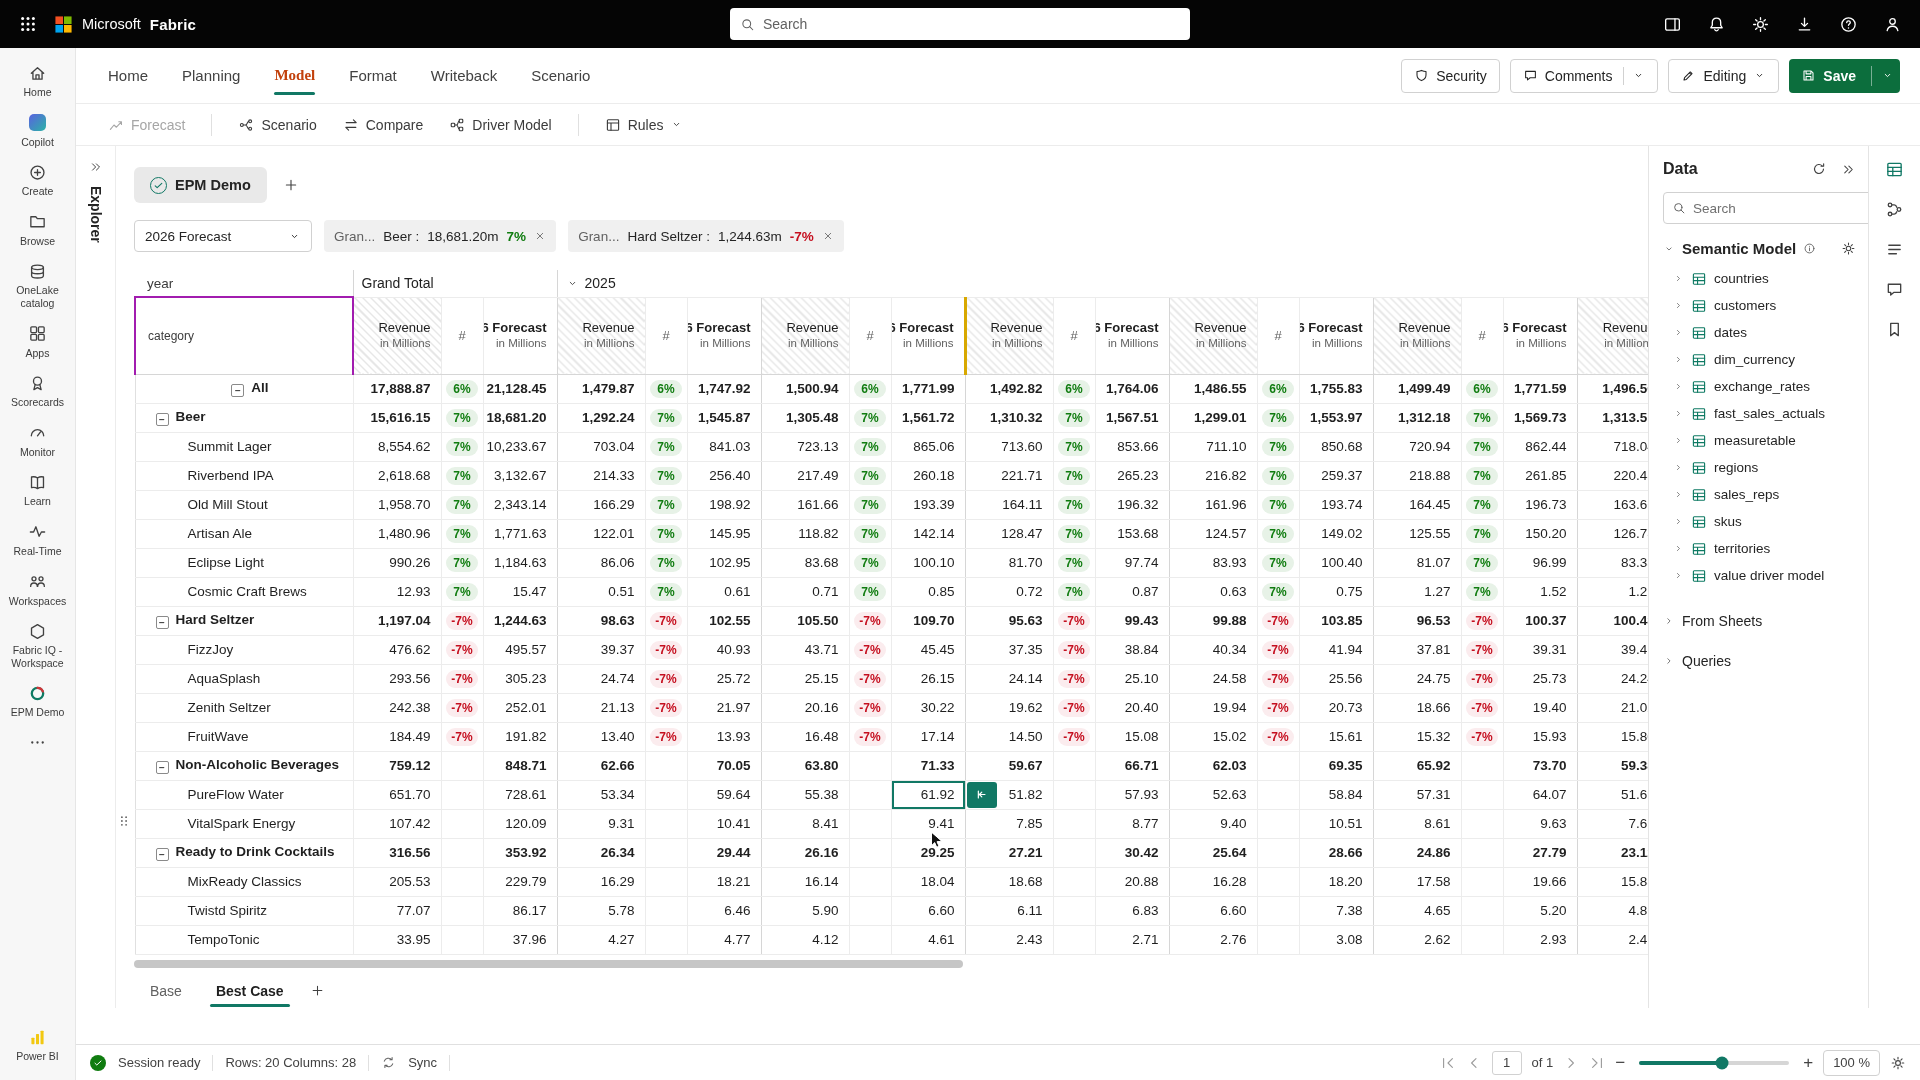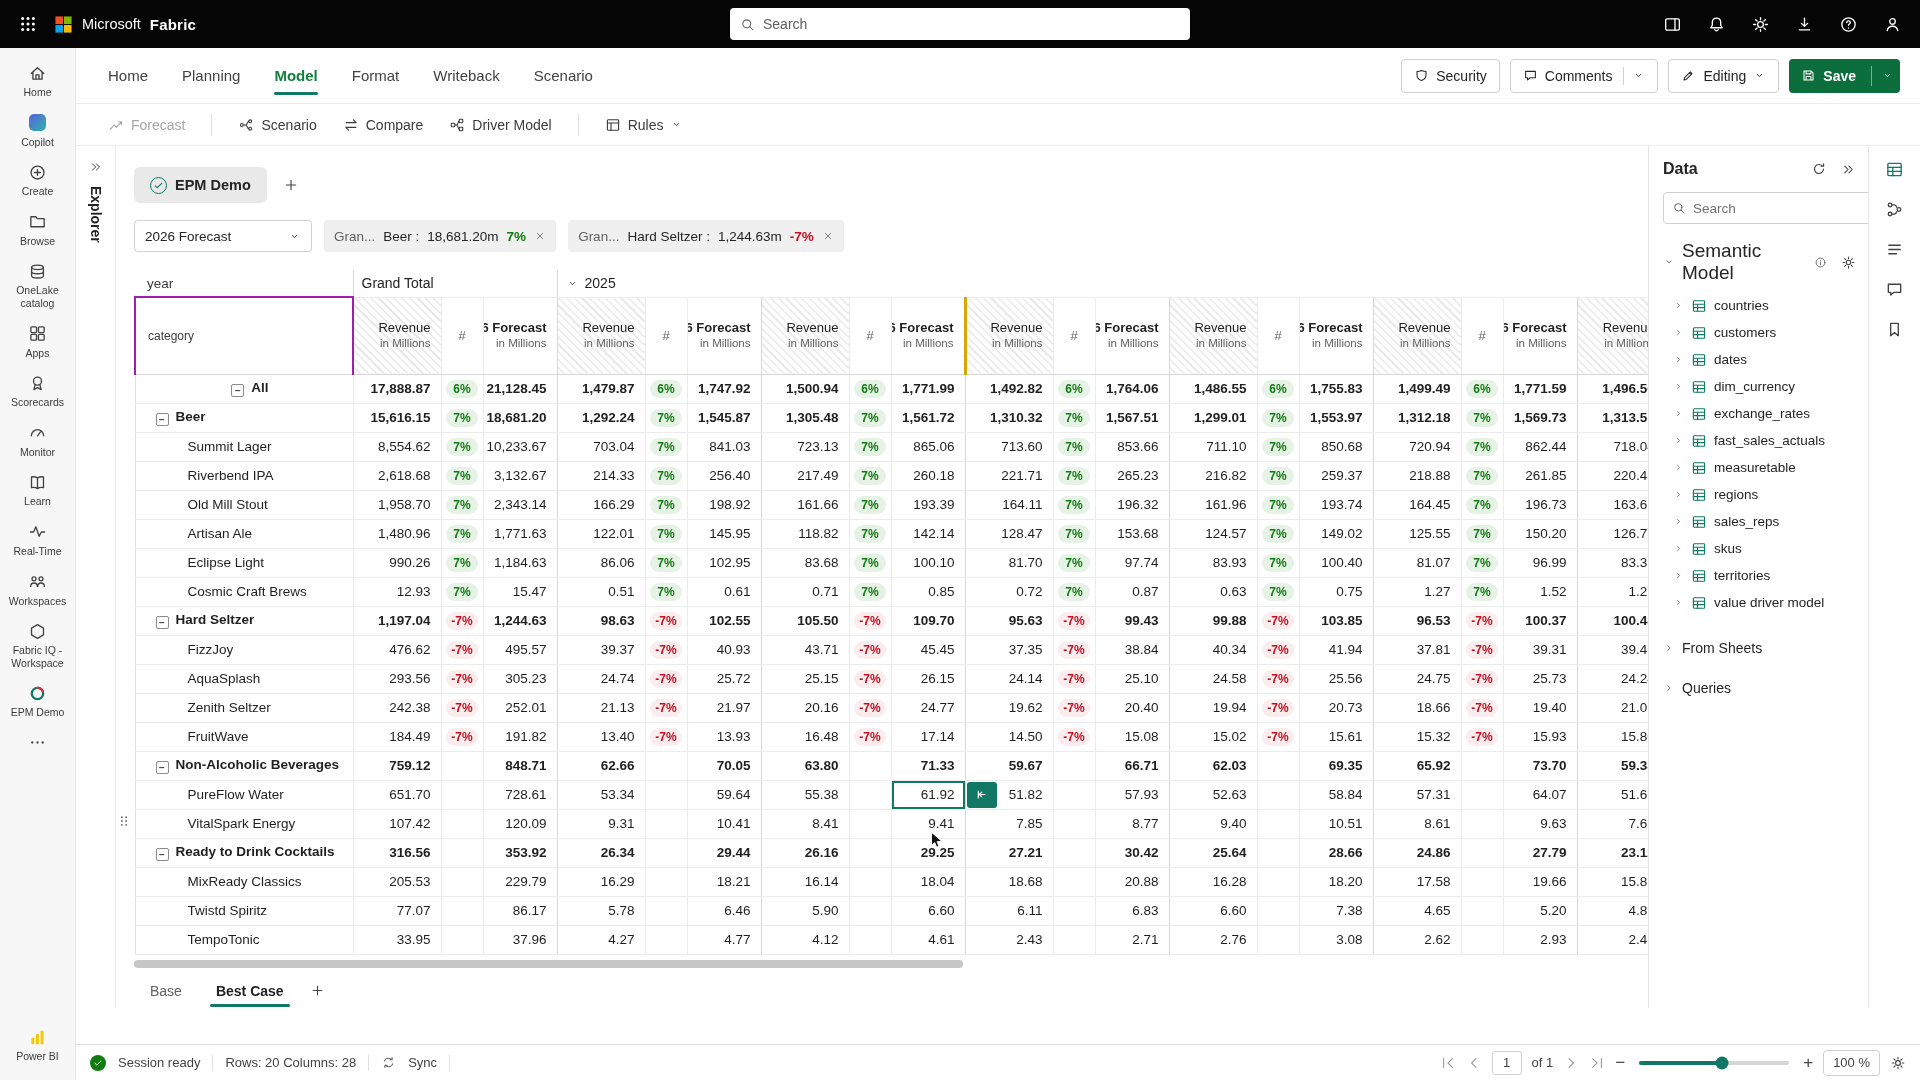--- a/index.html
+++ b/index.html
@@ -28,21 +28,21 @@
   .nav-label { font-size:10.5px; line-height:1.2; margin-top:3px; text-align:center; color:#3b3b3b; }
   .rail-spacer { flex:1; }
   .copilot-glyph { width:17px; height:17px; border-radius:5px; background:linear-gradient(135deg,#5a62e0 0%,#2bb3a6 100%); display:block; }
 
   .main { flex:1; display:flex; flex-direction:column; min-width:0; }
 
   
   .menubar { height:56px; border-bottom:1px solid #ececec; display:flex; align-items:center; padding:0 20px 0 32px; background:#fff; }
   .menu-tabs { display:flex; align-items:center; gap:34px; height:100%; }
   .mtab { font-size:15px; color:#424242; height:100%; display:flex; align-items:center; position:relative; cursor:pointer; }
-  .mtab.active { font-weight:600; color:#15803d; }
+  .mtab.active { font-weight:600; color:#c2410c;font-family:Liberation Serif, serif; }
   .mtab.active::after { content:""; position:absolute; left:0; right:0; bottom:8px; height:3px; border-radius:2px; background:#117865; }
   .menu-actions { margin-left:auto; display:flex; align-items:center; gap:10px; }
   .btn { display:flex; align-items:center; gap:7px; height:34px; padding:0 12px; border:1px solid #d1d1d1; border-radius:4px; background:#fff; font-size:14px; color:#242424; cursor:pointer; }
   .btn .divv { width:1px; height:18px; background:#d1d1d1; margin:0 1px 0 4px; }
   .btn-save { background:#0c6e3d; border:none; color:#fff; font-weight:600; padding:0 6px 0 12px; }
   .btn-save .divv { background:rgba(255,255,255,.45); height:20px; margin:0 2px 0 8px; }
 
   
   .toolbar { height:42px; border-bottom:1px solid #ececec; display:flex; align-items:center; gap:26px; padding:0 32px; font-size:14px; color:#3b3b3b; background:#fff; }
   .titem { display:flex; align-items:center; gap:7px; cursor:pointer; }
@@ -119,21 +119,21 @@
   
   .datapanel { width:220px; border-left:1px solid #e4e4e4; padding:14px 12px 0 14px; display:flex; flex-direction:column; background:#fff; }
   .dp-head { display:flex; align-items:center; }
   .dp-title { font-size:16px; font-weight:600; flex:1; }
   .dp-hic { color:#424242; display:flex; margin-left:14px; cursor:pointer; }
   .dp-search-row { margin-top:14px; display:flex; align-items:center; gap:8px; }
   .dp-search { flex:1; height:32px; border:1px solid #d1d1d1; border-radius:4px; display:flex; align-items:center; gap:7px; padding:0 8px; color:#616161; }
   .dp-search input { flex:1; min-width:0; font-size:13.5px; color:#242424; }
   .dp-search input::placeholder { color:#707070; }
   .dp-sm { margin-top:16px; display:flex; align-items:center; gap:7px; }
-  .dp-sm-label { font-size:19px; }
+  .dp-sm-label { font-size:15px;font-weight:bold; }
   .dp-sm .sp { flex:1; }
   .dp-items { margin-top:8px; }
   .dp-item { height:27px; display:flex; align-items:center; gap:7px; padding-left:10px; cursor:pointer; }
   .dp-item .lbl { font-size:13.5px; color:#242424; }
   .dp-item .tic { color:#0E7A63; display:flex; }
   .dp-chev { color:#616161; display:flex; }
   .dp-sec { margin-top:24px; display:flex; align-items:center; gap:7px; font-size:14px; cursor:pointer; }
 
   
   .rightrail { width:52px; border-left:1px solid #e4e4e4; display:flex; flex-direction:column; align-items:center; padding-top:14px; gap:21px; background:#fff; }
@@ -927,21 +927,21 @@
                 <tr>
                   <td class="catc l2"><span>Zenith Seltzer</span></td>
                   <td class="num">242.38</td>
                   <td class="pctc"><span class="pill neg">-7%</span></td>
                   <td class="num gend">252.01</td>
                   <td class="num">21.13</td>
                   <td class="pctc"><span class="pill neg">-7%</span></td>
                   <td class="num gend">21.97</td>
                   <td class="num">20.16</td>
                   <td class="pctc"><span class="pill neg">-7%</span></td>
-                  <td class="num gend">24.77</td>
+                  <td class="num gend">30.22</td>
                   <td class="num">19.62</td>
                   <td class="pctc"><span class="pill neg">-7%</span></td>
                   <td class="num gend">20.40</td>
                   <td class="num">19.94</td>
                   <td class="pctc"><span class="pill neg">-7%</span></td>
                   <td class="num gend">20.73</td>
                   <td class="num">18.66</td>
                   <td class="pctc"><span class="pill neg">-7%</span></td>
                   <td class="num gend">19.40</td>
                   <td class="num">21.02</td>

